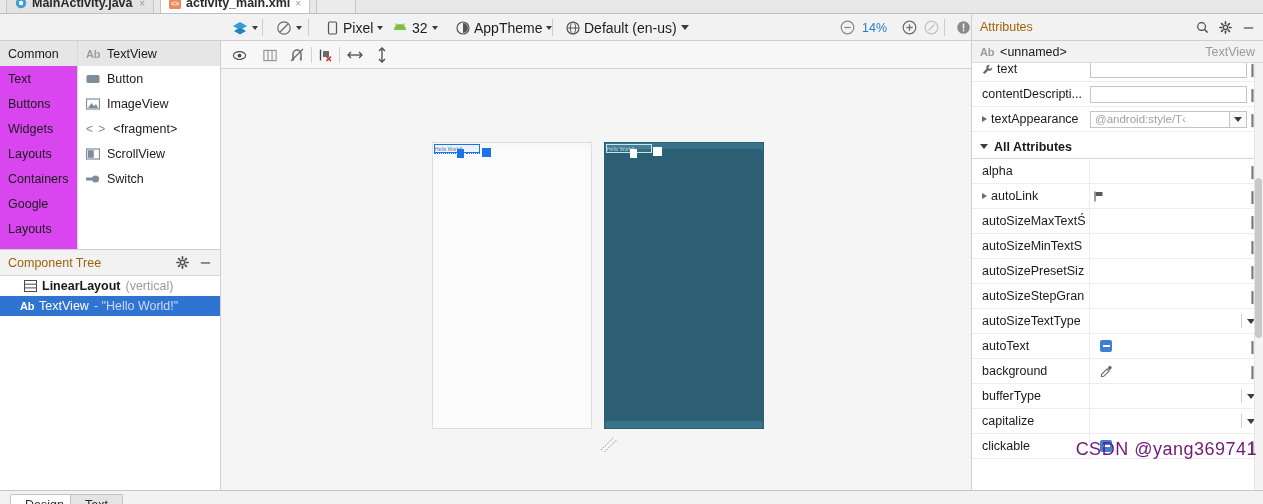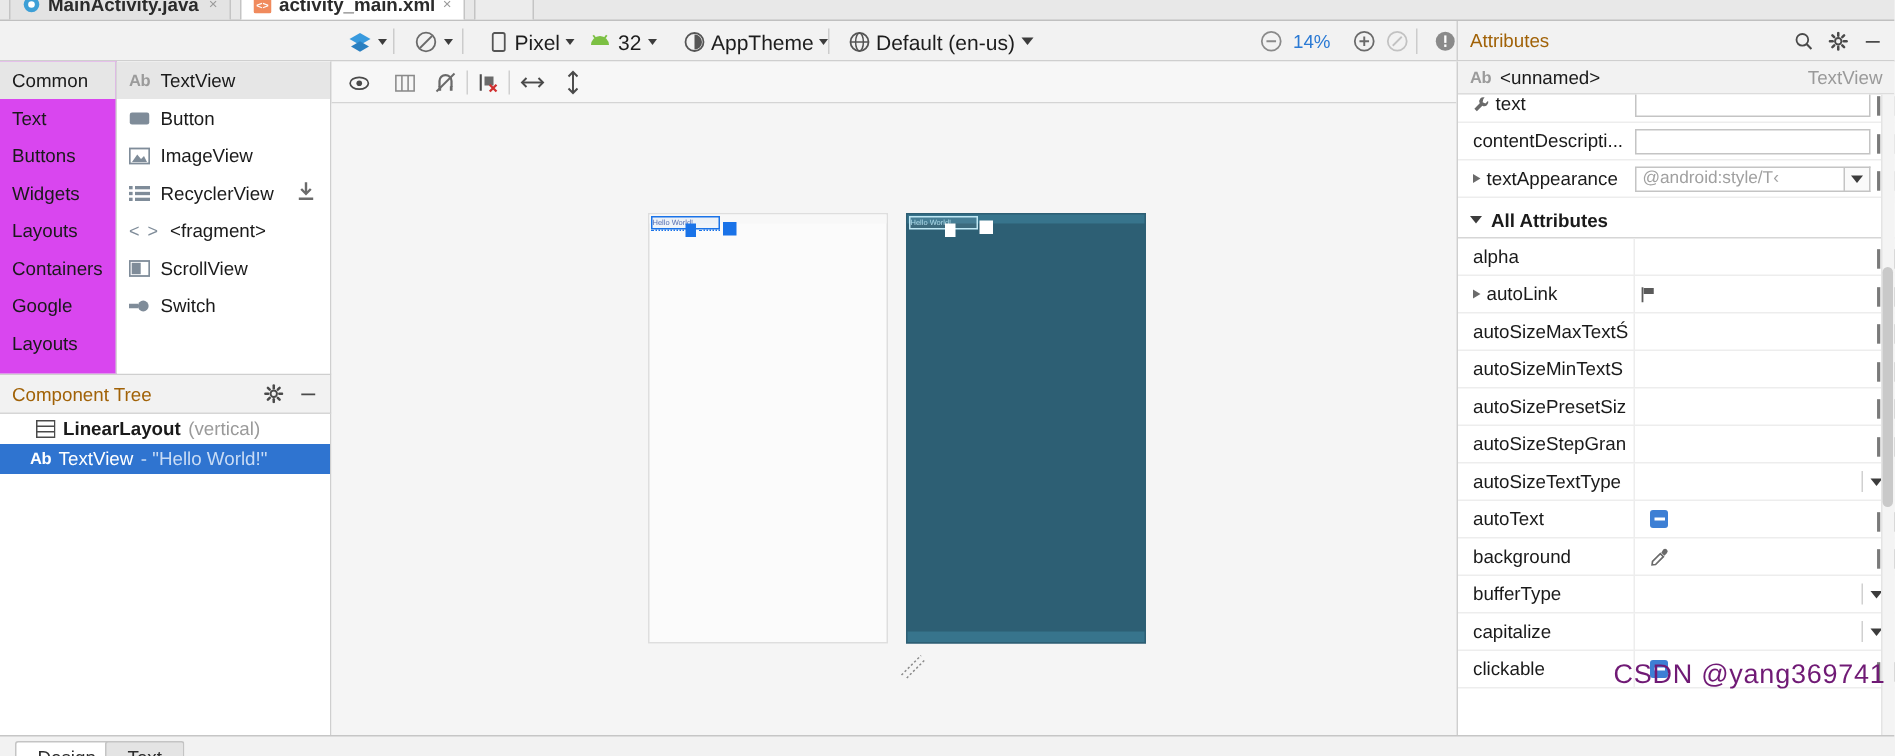--- a/index.html
+++ b/index.html
@@ -491,40 +491,20 @@
         <span class="lbl">Button</span>
       </div>
       <div class="pal-item">
         <svg width="14" height="12" viewBox="0 0 14 12">
           <rect x="0.5" y="1" width="13" height="10" fill="none" stroke="#7f8c99" stroke-width="1.2"></rect>
           <polygon points="2,10 5.5,5 8,8 10,6 12,10" fill="#7f8c99"></polygon>
         </svg>
         <span class="lbl">ImageView</span>
       </div>
       <div class="pal-item">
-        <svg width="14" height="12" viewBox="0 0 14 12">
-          <g fill="#7f8c99">
-            <rect x="0" y="1" width="2.4" height="2.2"></rect>
-              <rect x="4" y="1" width="10" height="2.2"></rect>
-            <rect x="0" y="4.9" width="2.4" height="2.2"></rect>
-              <rect x="4" y="4.9" width="10" height="2.2"></rect>
-            <rect x="0" y="8.8" width="2.4" height="2.2"></rect>
-              <rect x="4" y="8.8" width="10" height="2.2"></rect>
-          </g>
-        </svg>
-        <span class="lbl">RecyclerView</span>
-        <span class="dl-icon">
-          <svg width="12" height="13" viewBox="0 0 12 13">
-            <line x1="6" y1="0.5" x2="6" y2="7.5" stroke="#6a6a6a" stroke-width="1.6"></line>
-            <polyline points="2.8,5 6,8.2 9.2,5" fill="none" stroke="#6a6a6a" stroke-width="1.6"></polyline>
-            <line x1="1.2" y1="11.5" x2="10.8" y2="11.5" stroke="#6a6a6a" stroke-width="1.6"></line>
-          </svg>
-        </span>
-      </div>
-      <div class="pal-item">
         <span style="color:#7f8c99;font-size:12px;letter-spacing:1px">&lt; &gt;</span>
         <span class="lbl">&lt;fragment&gt;</span>
       </div>
       <div class="pal-item">
         <svg width="14" height="12" viewBox="0 0 14 12">
           <rect x="0.5" y="1" width="13" height="10" fill="none" stroke="#7f8c99" stroke-width="1.2"></rect>
           <rect x="1.8" y="2.2" width="6" height="7.6" fill="#7f8c99"></rect>
         </svg>
         <span class="lbl">ScrollView</span>
       </div>

